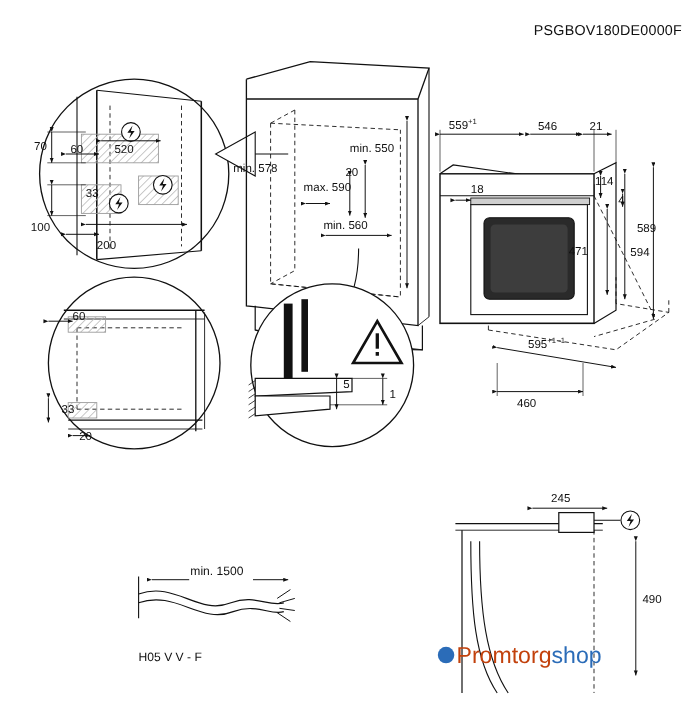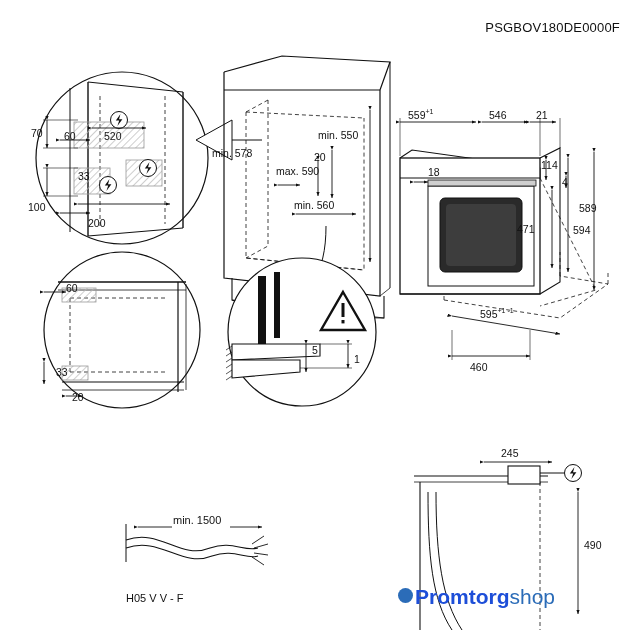--- a/index.html
+++ b/index.html
@@ -32,21 +32,21 @@
     color:#111;
     white-space:nowrap;
   }
   .watermark{
     position:absolute;
     left:415px;top:585px;
     font-size:21px;
     white-space:nowrap;
     font-family:"Liberation Sans",sans-serif;
   }
-  .wm1{color:#1d4ed8;font-weight:bold;}
+  .wm1{color:#c2410c;font-weight:normal;}
   .wm2{color:#2b6cb8;font-weight:normal;margin-top:24px;}
   .wm-dot{
     position:absolute;left:398px;top:588px;
     width:15px;height:15px;border-radius:50%;
     background:#2b6cb8;
   }
 </style>
 </head>
 <body>
 

